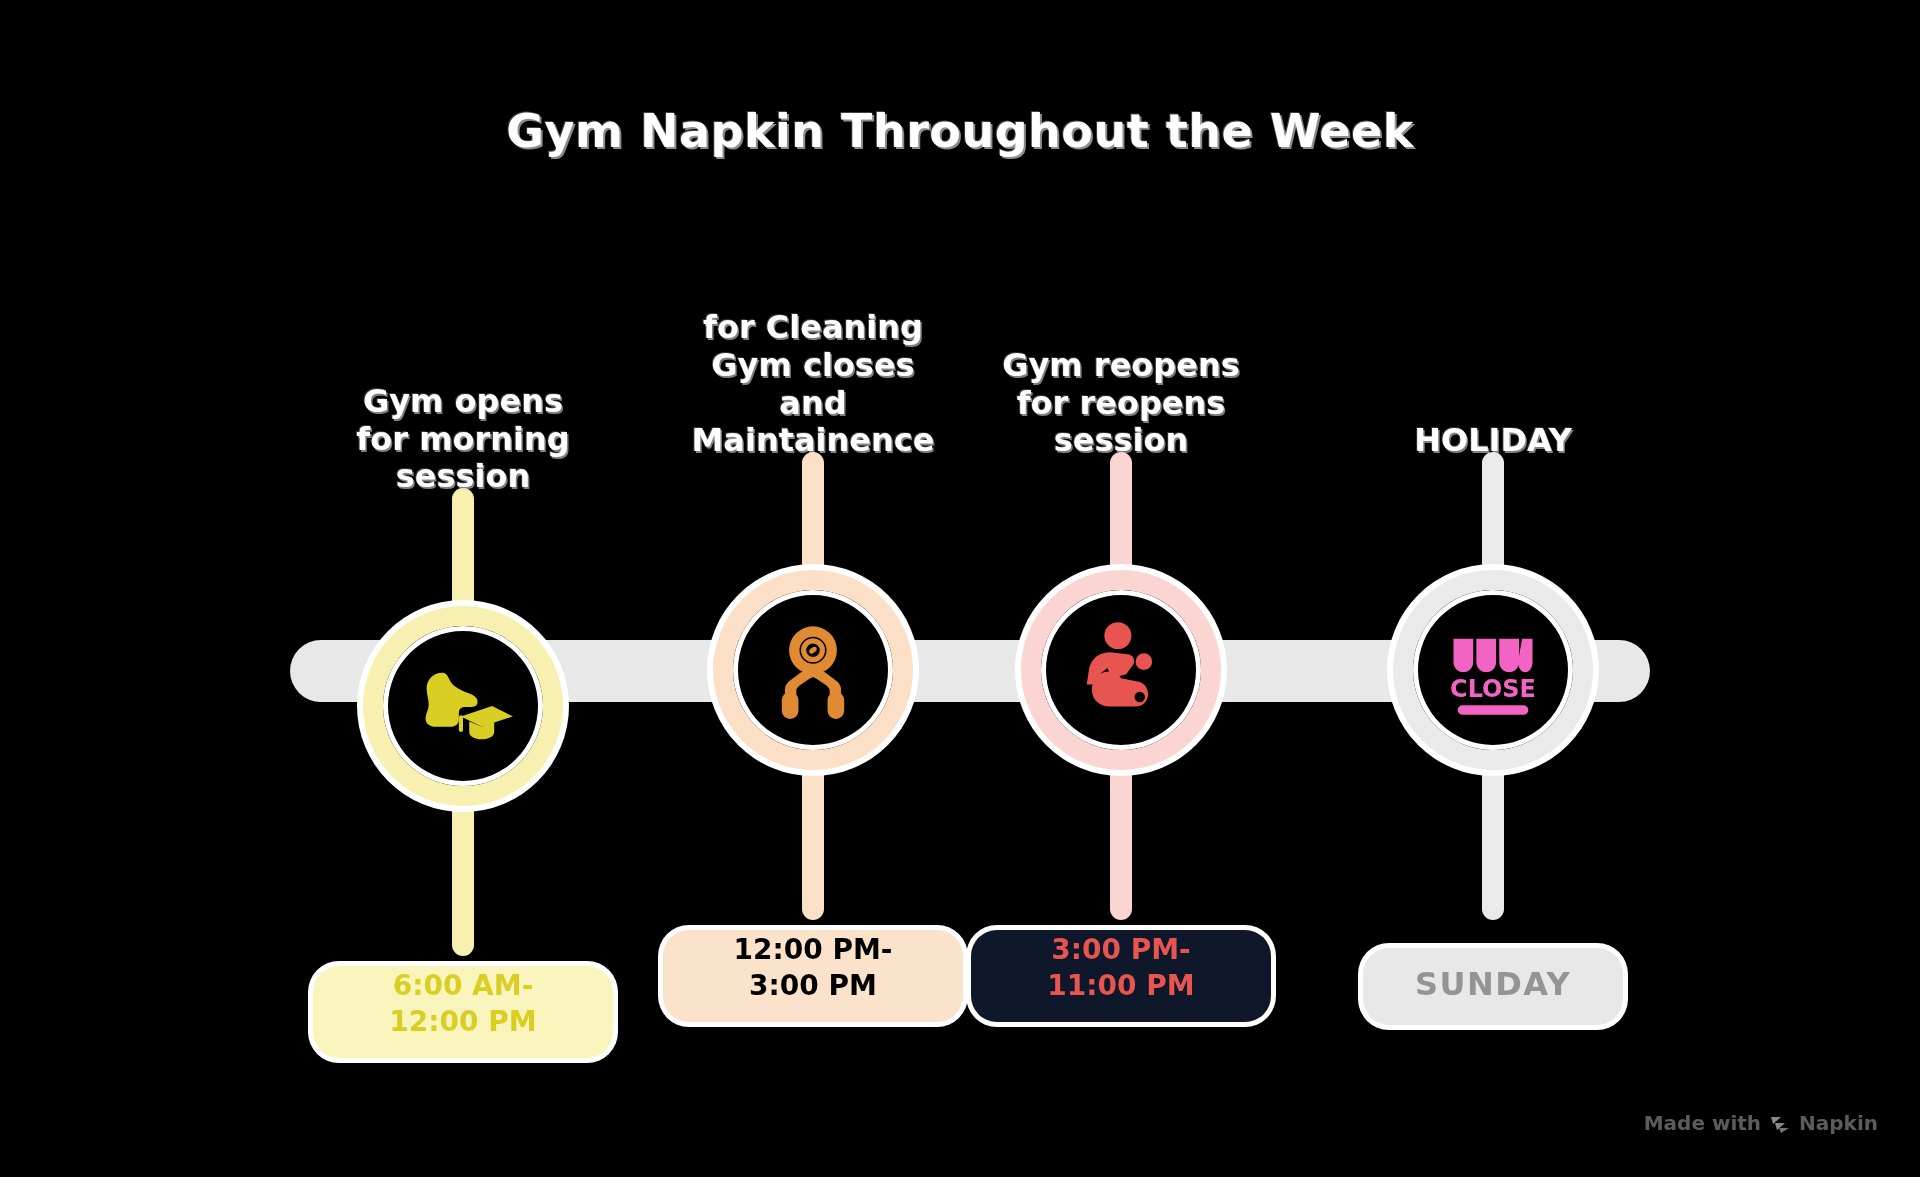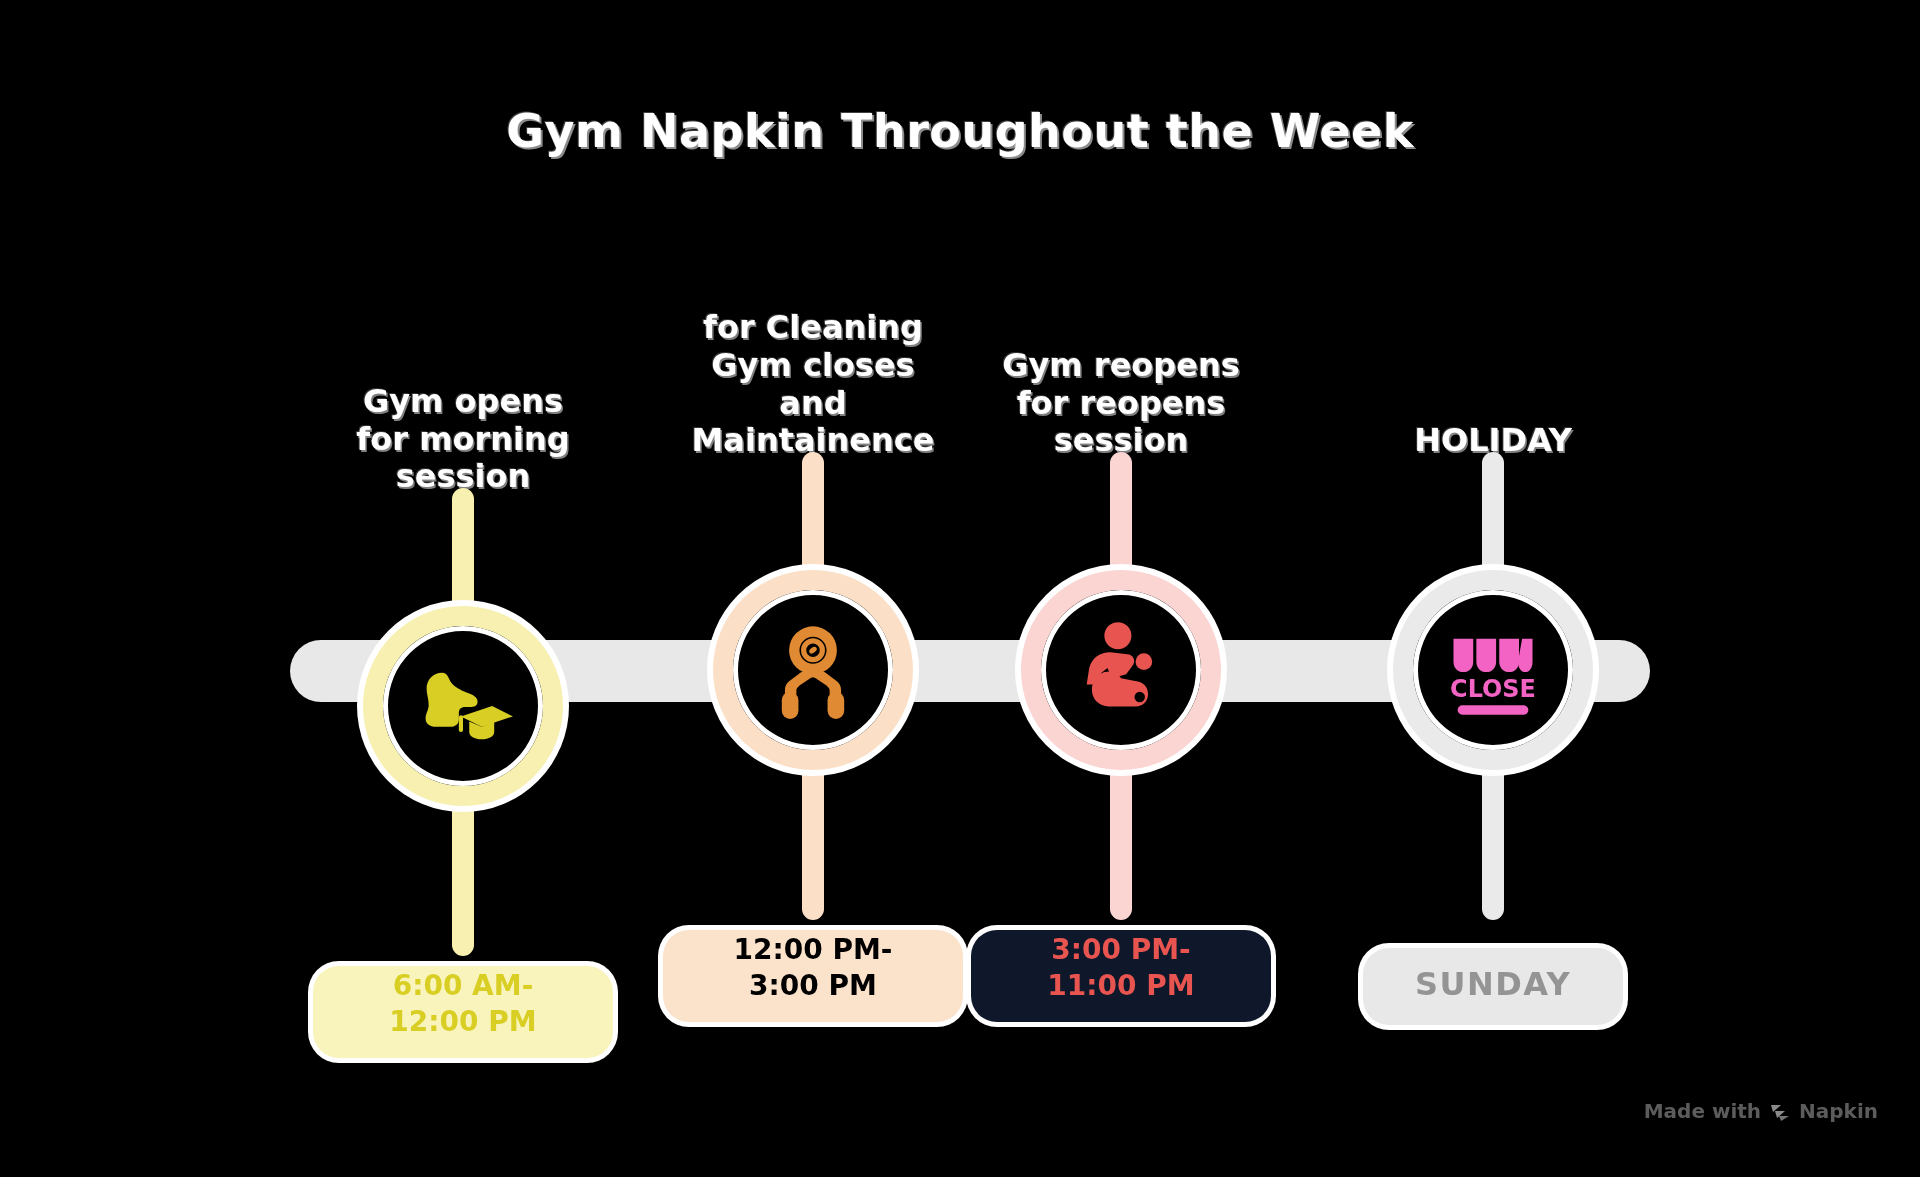--- a/index.html
+++ b/index.html
@@ -141,21 +141,21 @@
     width: 260px;
     left: 20px;
     font-size: 32px;
     letter-spacing: 1.5px;
   }
 
   
   #watermark {
     position: absolute;
     right: 42px;
-    bottom: 54px;
+    bottom: 42px;
     display: flex;
     align-items: center;
     gap: 8px;
     color: #5c5c5c;
     font-family: "DejaVu Sans", sans-serif;
     font-weight: bold;
     font-size: 20px;
     z-index: 5;
   }
   #watermark .nap-logo {

